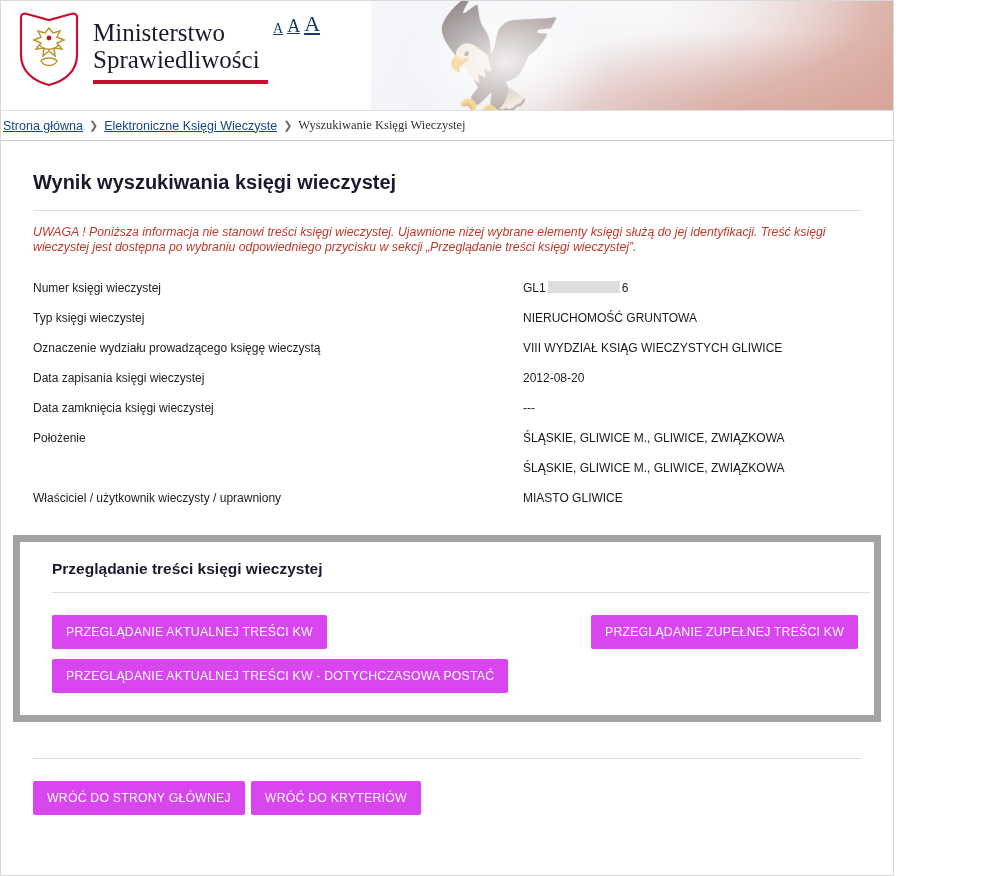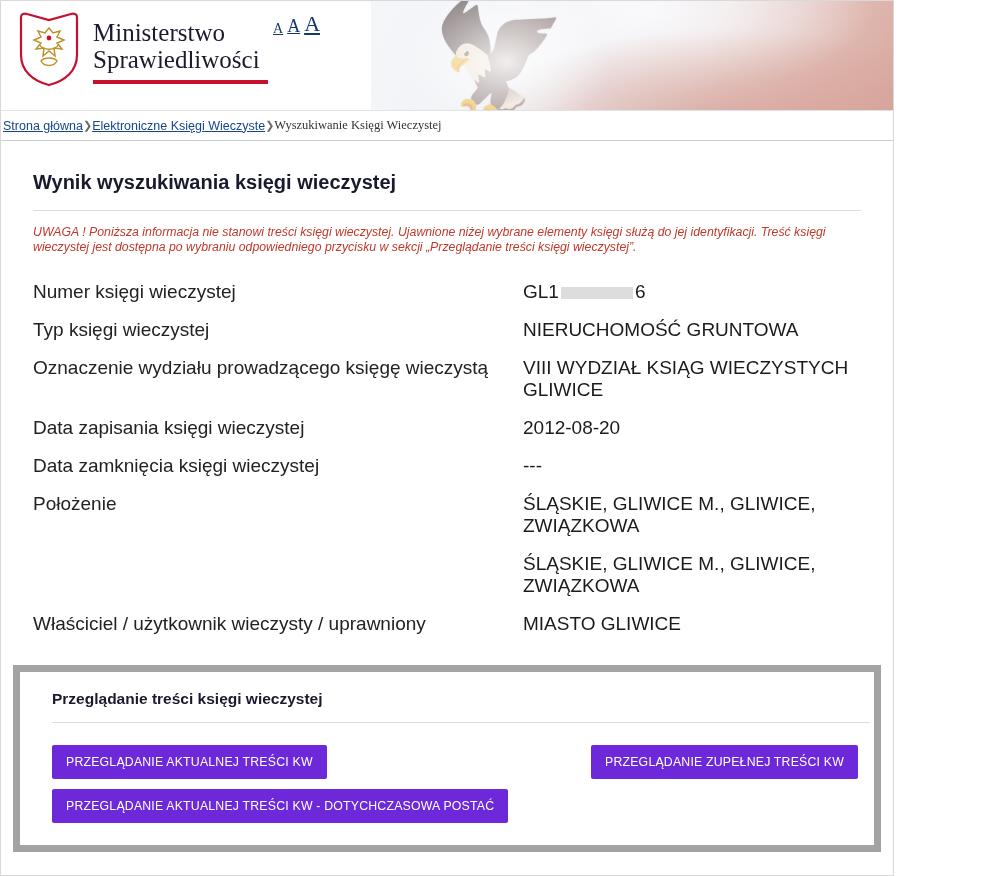--- a/index.html
+++ b/index.html
@@ -101,20 +101,21 @@
 
   
   .breadcrumb {
     height: 30px;
     display: flex;
     align-items: center;
     padding-left: 2px;
     font-size: 12.5px;
     border-bottom: 1px solid #cccccc;
     background: #fff;
+    gap: 6px;
   }
   .breadcrumb a {
     color: #15458c;
     text-decoration: underline;
   }
   .breadcrumb .sep {
     color: #6a6a6a;
     font-size: 11px;
   }
   .breadcrumb .current { color: #333; font-family: Liberation Serif, serif; }
@@ -139,21 +140,21 @@
     font-style: italic;
   }
 
   table.details {
     width: 100%;
     border-collapse: collapse;
   }
   table.details td {
     padding: 8px 0;
     vertical-align: top;
-    font-size: 19px;
+    font-size: 12px;
     color: #222;
   }
   table.details td.label { width: 490px; }
   table.details td.value { color: #1b1b1b; margin-top: 33px; }
   .masked {
     display: inline-block;
     width: 72px;
     height: 12px;
     background: #dddddd;
     vertical-align: -1px;
@@ -170,21 +171,21 @@
   .review-box h2 {
     font-size: 15.5px;
     font-weight: bold;
     color: #1a1a2e;
     margin: 2px 0 0 12px;
     padding-bottom: 14px;
     border-bottom: 1px solid #dddddd;
   }
   .btn {
     display: inline-block;
-    background: #6d28d9;
+    background: #d946ef;
     color: #ffffff;
     border: none;
     font-family: "Liberation Sans", sans-serif;
     font-size: 12.3px;
     letter-spacing: 0.2px;
     padding: 10px 14px;
     cursor: pointer;
     border-radius: 2px;
     line-height: 14px;
   }

